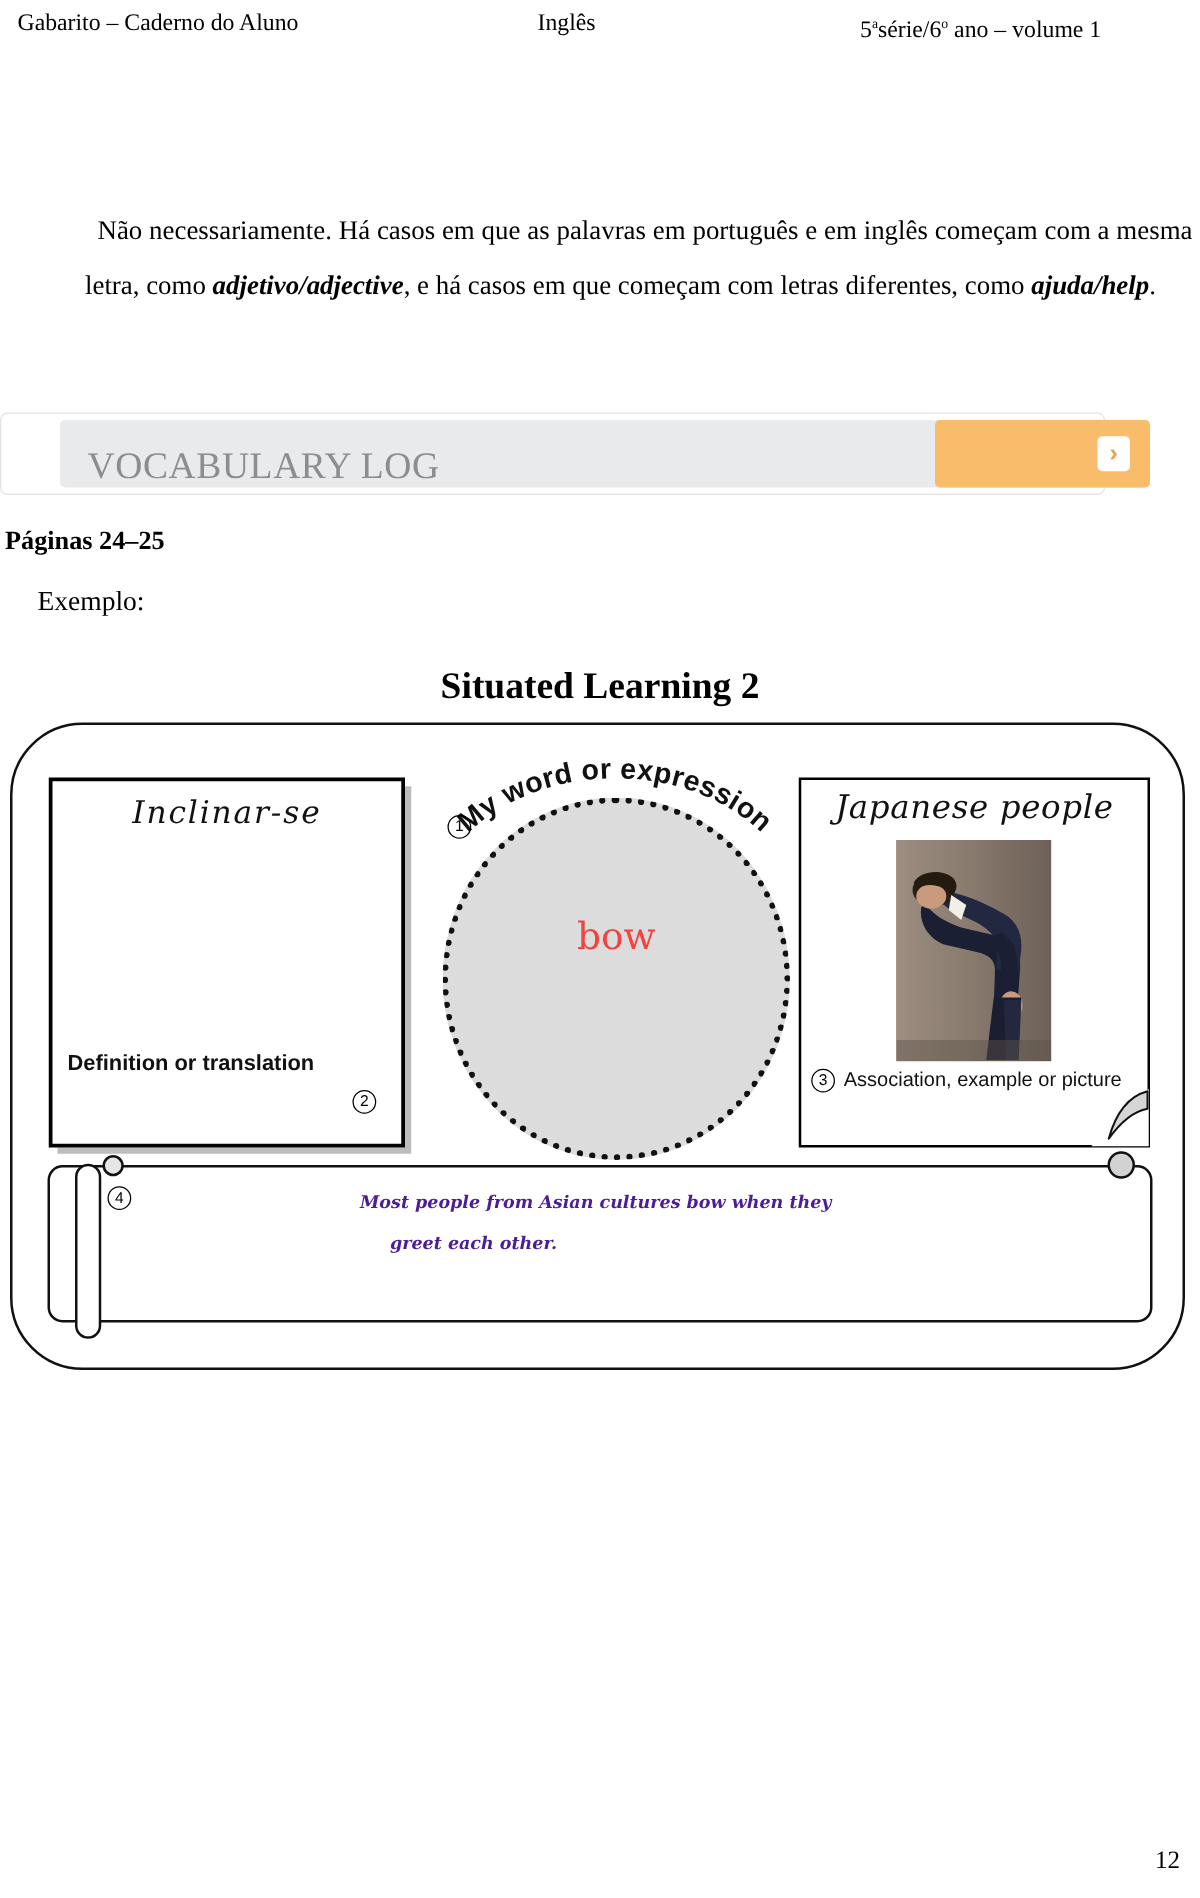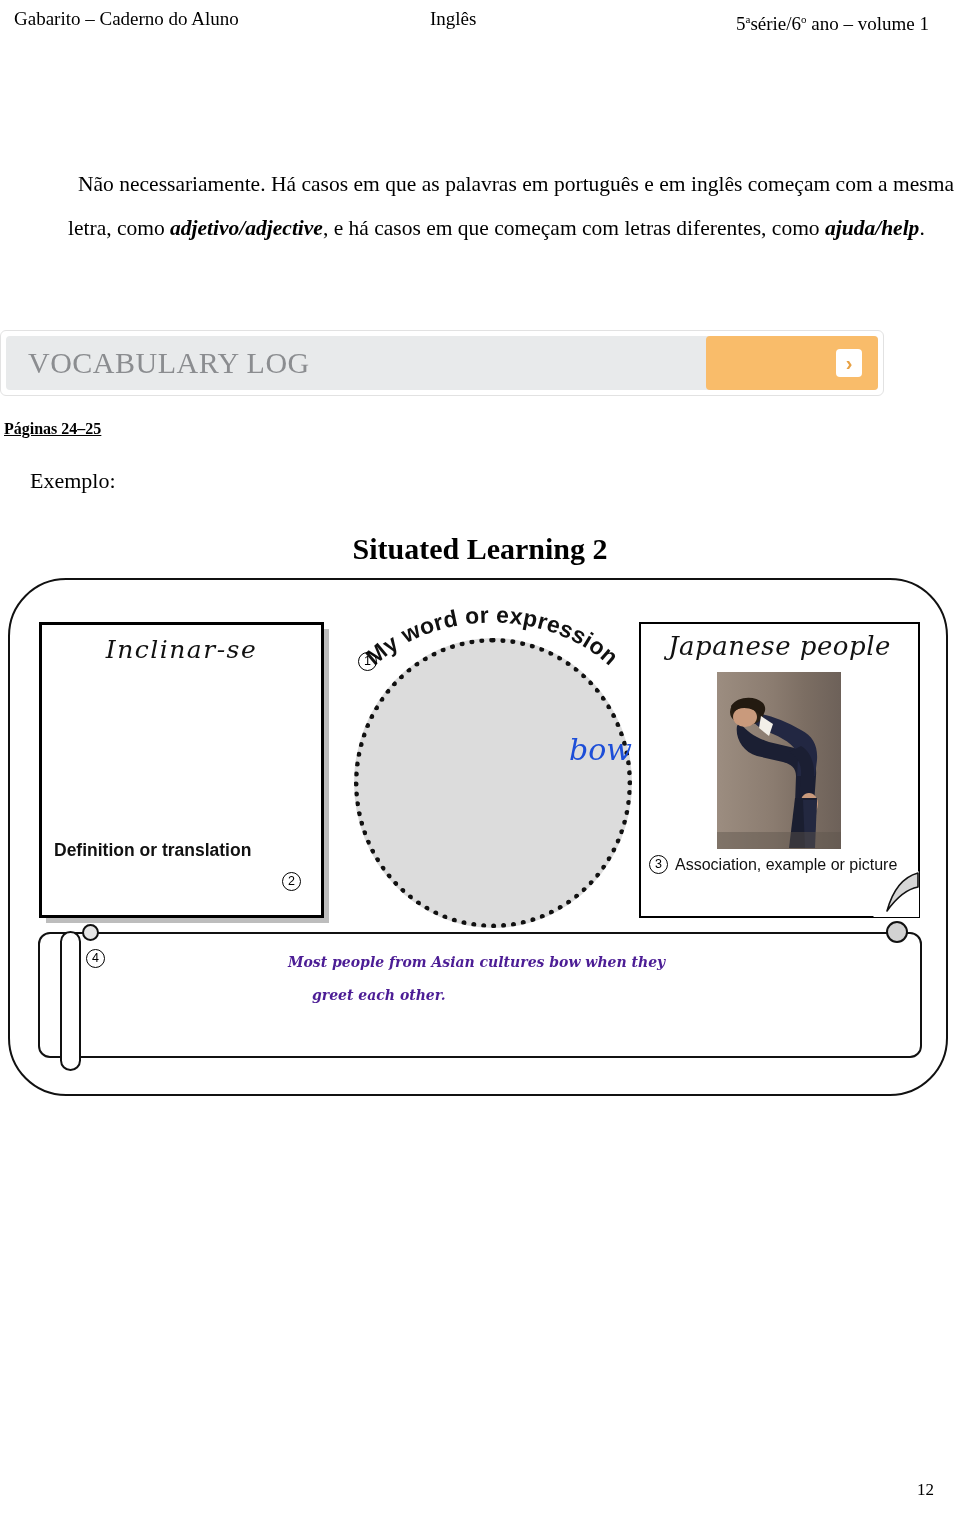--- a/index.html
+++ b/index.html
@@ -23,21 +23,21 @@
     height: 26px;
     padding: 0 14px;
     display: flex;
     align-items: flex-start;
     font-family: "Liberation Serif", serif;
     font-size: 19px;
     line-height: 22px;
   }
   #header-left   { flex: 0 0 auto; }
   #header-center { position: absolute; left: 430px; }
-  #header-right  { position: absolute; left: 688px; white-space: nowrap; margin-left: 48px; }
+  #header-right  { position: absolute; left: 688px; white-space: nowrap; }
   #header-right sup { font-size: 11px; vertical-align: super; }
 
   
   #body-paragraph {
     position: absolute;
     top: 140px;
     left: 28px;
     width: 886px;
     font-size: 21.5px;
     line-height: 44px;
@@ -63,21 +63,22 @@
     box-sizing: border-box;
     padding: 5px;
   }
   #vocab-banner-inner {
     position: relative;
     width: 100%;
     height: 100%;
     background: #e8eaeb;
     border-radius: 4px;
     display: flex;
-    align-items: center;
+    align-items: flex-end;
+    margin-left: 42px;
   }
   #vocab-banner-title {
     margin-left: 22px;
     font-family: "Liberation Serif", serif;
     font-size: 30px;
     letter-spacing: 0.5px;
     color: #8b8d90;
   }
   #vocab-banner-button {
     position: absolute;
@@ -106,23 +107,22 @@
     font-weight: bold;
     color: #e8a144;
     line-height: 1;
   }
 
   
   #paginas-label {
     position: absolute;
     left: 4px;
     top: 420px;
-    font-size: 16px;
-    font-weight: bold;
-    text-decoration: underline;
+    font-size: 21px;
+    font-weight: bold;
   }
   #exemplo-label {
     position: absolute;
     left: 30px;
     top: 468px;
     font-size: 22px;
   }
   #situated-title {
     position: absolute;
     left: 0; right: 0;
@@ -216,25 +216,24 @@
     inset: 0;
     background: #dcdcdc;
     border: 5px dotted #111;
     border-radius: 50%;
     box-sizing: border-box;
   }
   #word-circle-value {
     position: absolute;
     left: 0; right: 0;
     top: 94px;
-    text-align: right;
+    text-align: center;
     font-family: "DejaVu Serif", serif;
-    font-style: italic;
     font-size: 30px;
-    color: #1d4ed8;
+    color: #ef4444;
   }
   #arc-label-svg {
     position: absolute;
     left: -18px;
     top: -52px;
     width: 312px;
     height: 130px;
     overflow: visible;
   }
   #arc-label-svg text {
@@ -377,23 +376,23 @@
     height: 17px;
     border: 2px solid #111;
     border-radius: 50%;
     background: #e6e6e6;
     box-sizing: border-box;
   }
 
   
   #page-number {
     position: absolute;
-    right: 26px;
+    right: 16px;
     bottom: 18px;
-    font-size: 17px;
+    font-size: 20px;
   }
 </style>
 </head>
 <body>
 
 <div id="page-header">
   <span id="header-left">Gabarito – Caderno do Aluno</span>
   <span id="header-center">Inglês</span>
   <span id="header-right"><span>5</span><sup>a</sup><span>série/6</span><sup>o</sup><span> ano – volume 1</span></span>
 </div>

